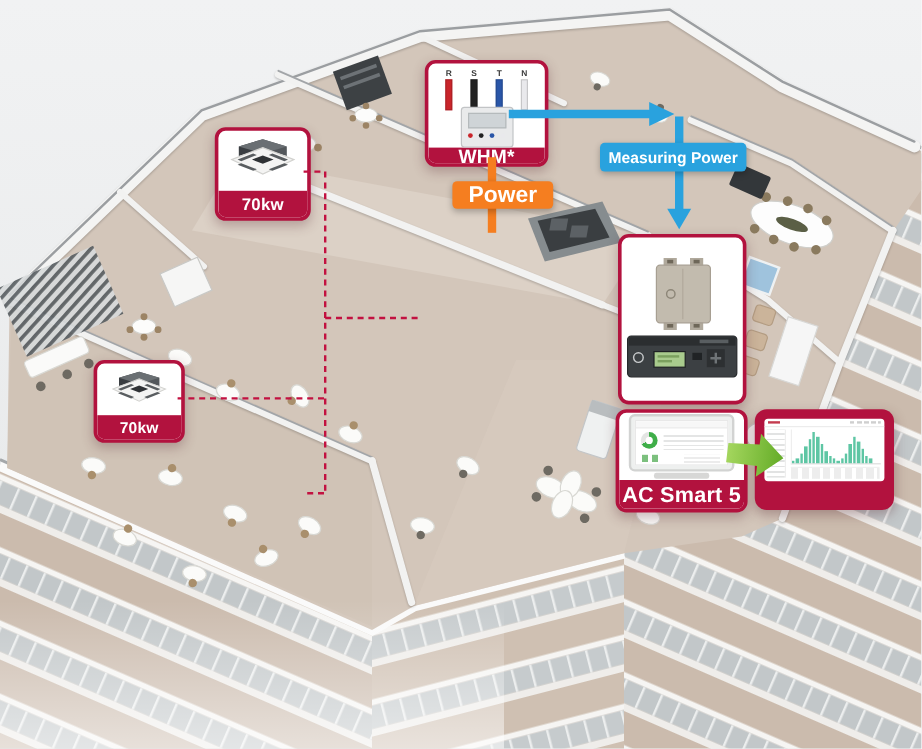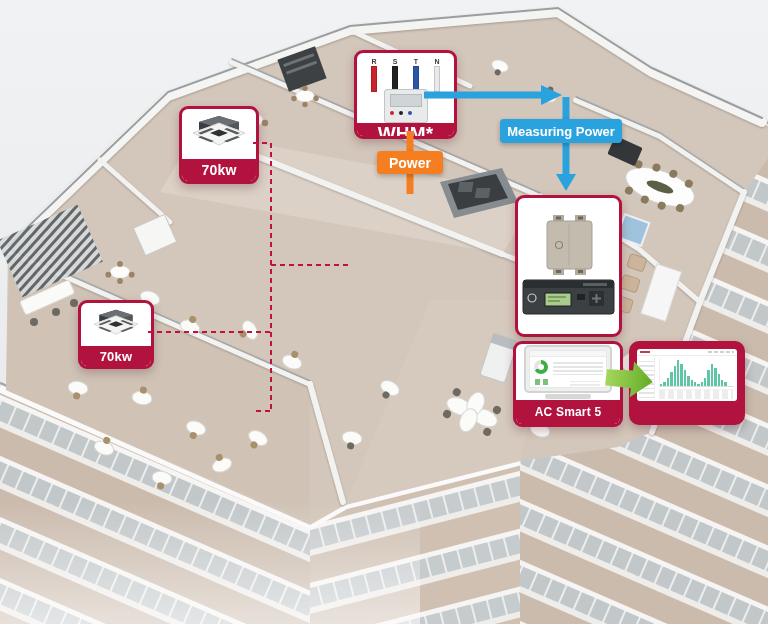--- a/index.html
+++ b/index.html
@@ -299,21 +299,21 @@
       <div class="meter">
         <div class="mscr"></div>
         <div class="mterm">
           <span class="dot" style="background: rgb(201, 37, 43);"></span>
             <span class="dot" style="background: rgb(34, 34, 34);"></span>
           <span class="dot" style="background: rgb(42, 86, 168);"></span>
             <span class="dot" style="background: rgb(233, 233, 236);"></span>
         </div>
       </div>
     </div>
-    <div class="band" style="height:22px;font-size:19px;margin-top:auto">WHM*</div>
+    <div class="band" style="height:22px;font-size:16px;margin-top:auto">WHM*</div>
   </div>
 
 
   <div class="unit-box" style="left:515px;top:195px;width:101px;height:136px">
     <div class="unit-art" style="flex-direction:column">
       <svg width="95" height="104" viewBox="0 0 95 104">
         <g>
           <rect x="32" y="1" width="11" height="7" fill="#b0a99c"></rect>
             <rect x="54" y="1" width="11" height="7" fill="#b0a99c"></rect>
           <rect x="32" y="54" width="11" height="7" fill="#b0a99c"></rect>
@@ -348,21 +348,21 @@
         <div class="scr">
           <div class="tb"></div>
           <div class="donut" style="background: conic-gradient(rgb(63, 174, 73) 0deg, rgb(63, 174, 73) 68%, rgb(227, 229, 227) 68%, rgb(227, 229, 227) 100%);"></div>
           <div class="rws"></div>
           <div class="ic2"></div>
           <div class="rws2"></div>
         </div>
       </div>
       <div class="base"></div>
     </div>
-    <div class="band" style="height:24px;font-size:12px">AC Smart 5</div>
+    <div class="band" style="height:24px;font-size:18px">AC Smart 5</div>
   </div>
 
   <div class="meas-box" style="left:629px;top:341px;width:116px;height:84px">
     <div class="shot">
       <div class="sh-top">
           <span class="rd"></span>
           <span class="gd"></span>
         </div>
       <div class="sh-side"></div>
       <div class="sh-chart">
@@ -417,19 +417,19 @@
       <polygon points="541,85 562,95 541,105" fill="var(--blue,#29a2de)"></polygon>
     </g>
     <g>
       <line x1="566" y1="97" x2="566" y2="175" stroke="var(--blue,#29a2de)" stroke-width="7"></line>
       <polygon points="556,174 576,174 566,191" fill="var(--blue,#29a2de)"></polygon>
     </g>
 
     <polygon points="606,372 632,370 632,361 653,379 632,397 632,388 606,388" fill="url(#grn)" transform="rotate(7 629 379)"></polygon>
   </svg>
 
-  <div class="tag" style="left:377px;top:151px;width:66px;height:23px;font-size:14px;
+  <div class="tag" style="left:377px;top:151px;width:84px;height:23px;font-size:19px;
        background:var(--orange,#f57e20)">Power</div>
 
   <div class="tag" style="left:500px;top:119px;width:122px;height:24px;font-size:13px;
        background:var(--blue,#29a2de)">Measuring Power</div>
 
 </div>
 
 </body></html>

